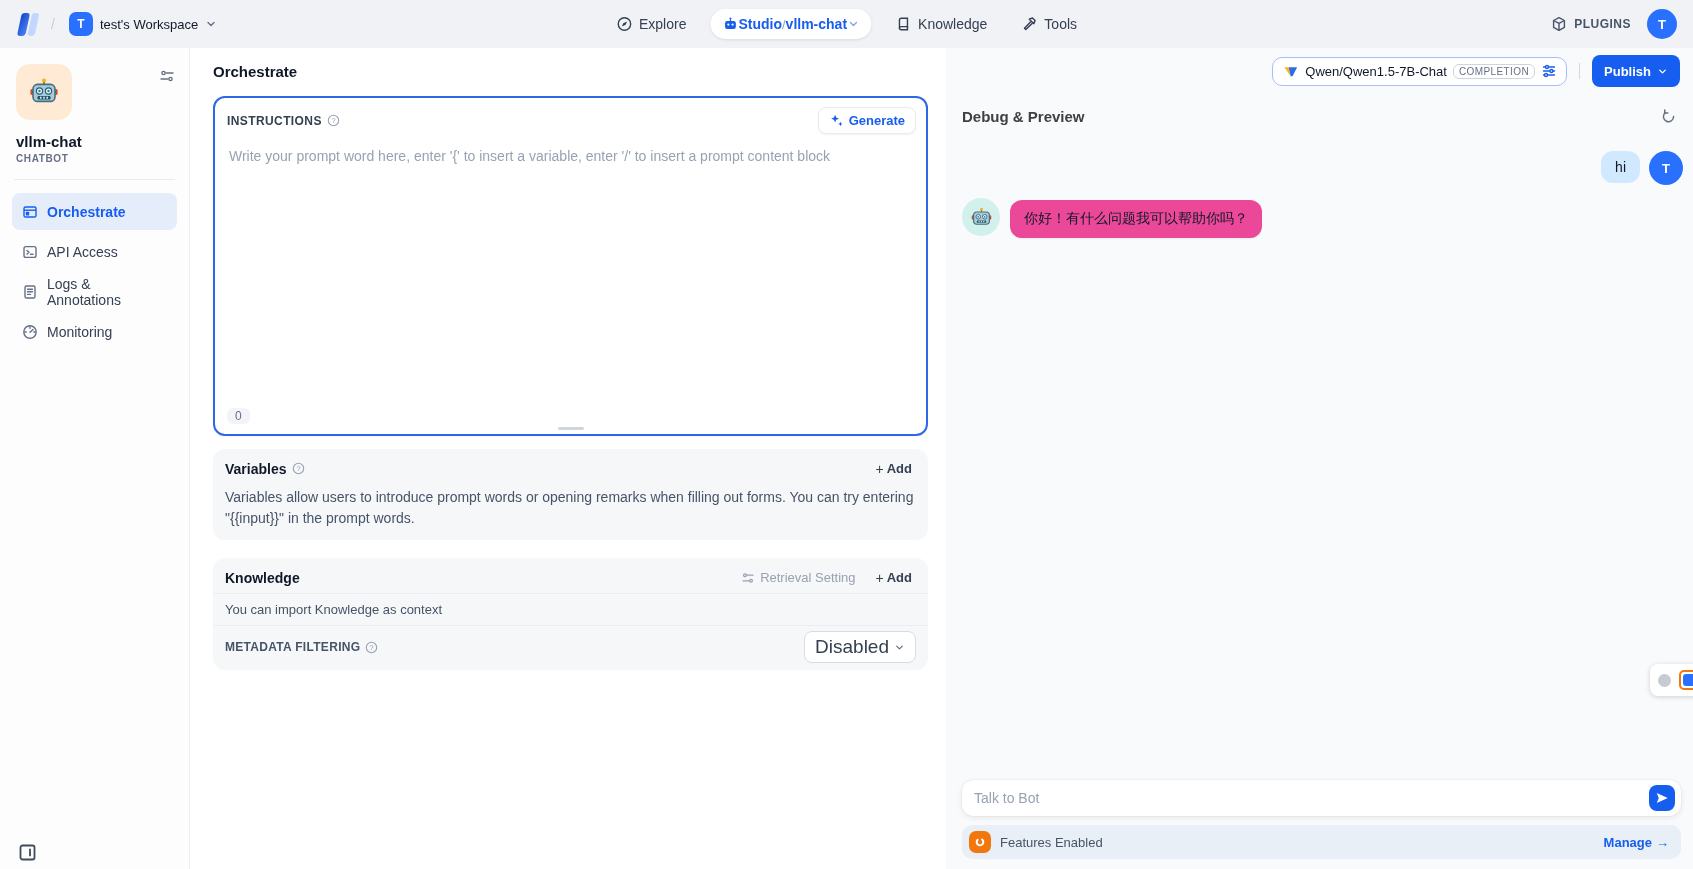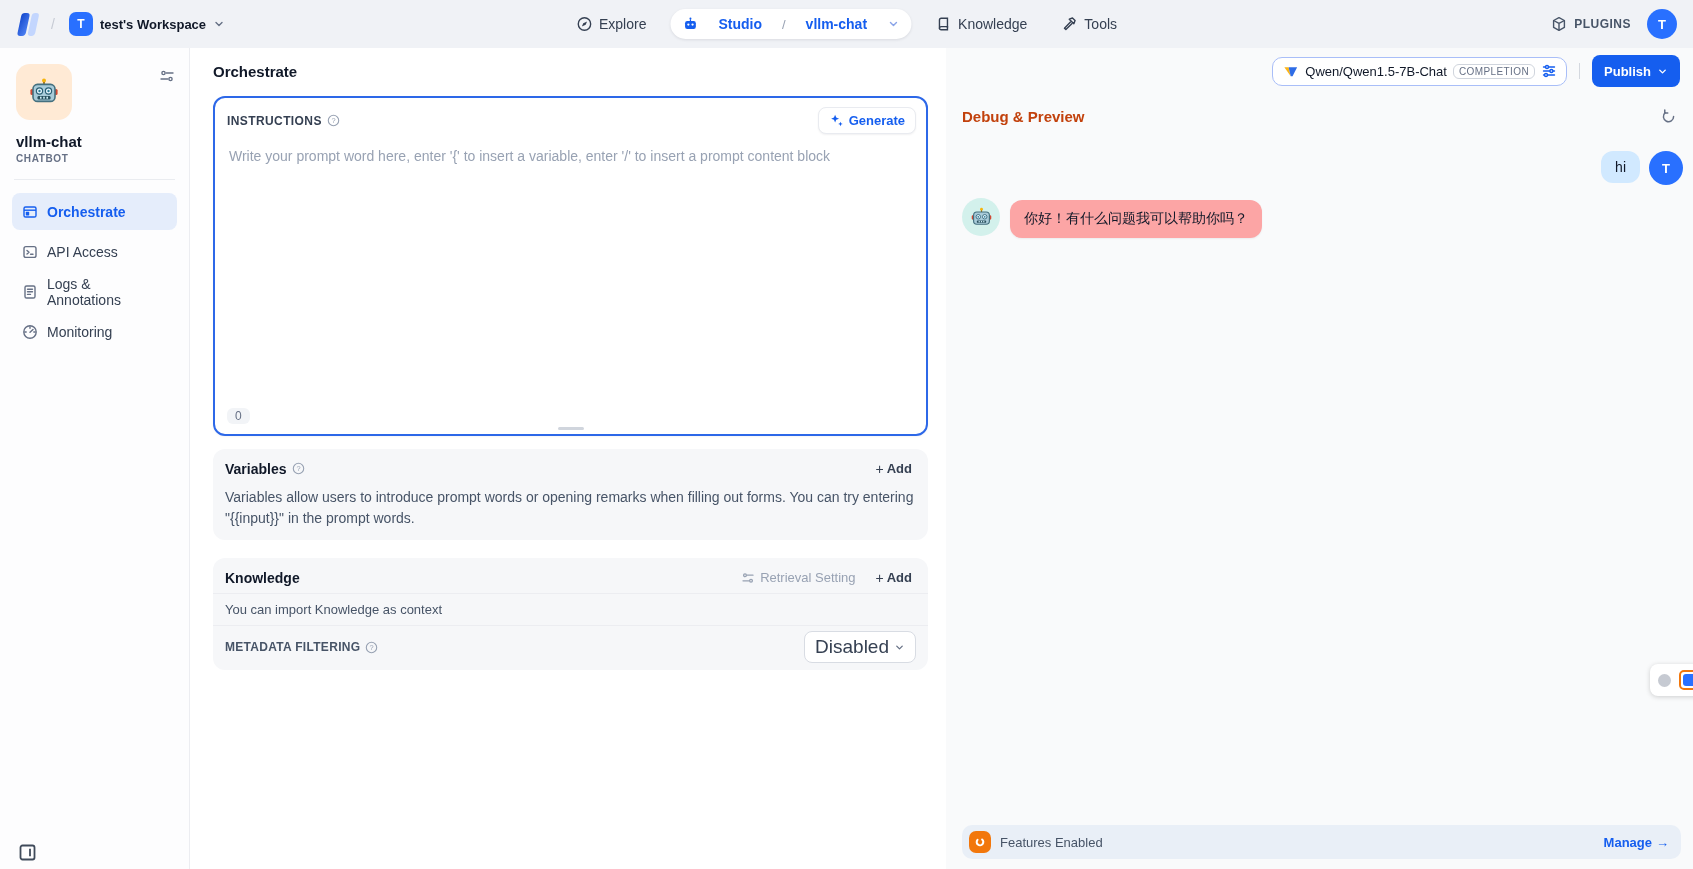--- a/index.html
+++ b/index.html
@@ -5,25 +5,25 @@
   * { margin:0; padding:0; box-sizing:border-box; }
   html,body { width:1693px; height:869px; }
   body { font-family:"Liberation Sans", sans-serif; background:#fff; position:relative; overflow:hidden; color:#101828; }
 
   
   .topnav { position:absolute; top:0; left:0; width:1693px; height:48px; background:#F0F2F6; display:flex; align-items:center; justify-content:space-between; padding:0 16px; }
   .nav-left { display:flex; align-items:center; gap:8px; }
   .crumb-sep { color:#C6CBD4; font-size:14px; }
   .ws-chip { display:flex; align-items:center; gap:7px; padding:4px 6px; border-radius:8px; cursor:pointer; }
   .ws-avatar { width:24px; height:24px; border-radius:7px; background:#2970FF; color:#fff; font-size:12px; font-weight:700; display:flex; align-items:center; justify-content:center; }
-  .ws-name { font-size:13px; font-weight:700; color:#101828; }
+  .ws-name { font-size:13px; font-weight:400; color:#101828; }
   .chev-svg { display:flex; }
   .nav-center { position:absolute; left:50%; top:0; height:48px; transform:translateX(-50%); display:flex; align-items:center; gap:14px; }
   .nav-item { display:flex; align-items:center; gap:7px; padding:7px 10px; font-size:14px; font-weight:500; color:#354052; border-radius:10px; cursor:pointer; white-space:nowrap; }
-  .studio-pill { background:#fff; border-radius:999px; padding:7px 12px; display:flex; align-items:center; gap:20px; box-shadow:0 1px 3px rgba(16,24,40,.10); cursor:pointer; white-space:nowrap; }
+  .studio-pill { background:#fff; border-radius:999px; padding:7px 12px; display:flex; align-items:center; gap:0; box-shadow:0 1px 3px rgba(16,24,40,.10); cursor:pointer; white-space:nowrap; }
   .studio-pill .studio-label { color:#155EEF; font-size:14px; font-weight:600; }
   .studio-pill .pill-sep { color:#98A2B3; font-size:13px; }
   .studio-pill .app-label { color:#155EEF; font-size:14px; font-weight:600; }
   .nav-right { display:flex; align-items:center; gap:16px; }
   .plugins-btn { display:flex; align-items:center; gap:7px; font-size:12px; font-weight:600; letter-spacing:.5px; color:#475467; cursor:pointer; }
   .user-avatar { width:30px; height:30px; border-radius:50%; background:#2970FF; color:#fff; font-size:13px; font-weight:600; display:flex; align-items:center; justify-content:center; cursor:pointer; }
 
   
   .sidebar { position:absolute; top:48px; left:0; width:190px; bottom:0; background:#FDFDFE; border-right:1px solid #ECEDF1; }
   .app-head { display:flex; align-items:flex-start; justify-content:space-between; padding:16px 14px 0 16px; }
@@ -75,29 +75,29 @@
 
   
   .rightcol { position:absolute; left:946px; top:48px; right:0; bottom:0; background:#F9FAFB; display:flex; flex-direction:column; }
   .model-row { display:flex; justify-content:flex-end; align-items:center; height:46px; padding:0 13px; }
   .model-pill { display:flex; align-items:center; gap:6px; background:#fff; border:1px solid #A9BEF8; border-radius:10px; height:29px; padding:0 9px; cursor:pointer; }
   .model-name { font-size:13px; font-weight:500; color:#101828; }
   .model-badge { font-size:10px; font-weight:500; letter-spacing:.4px; color:#667085; border:1px solid #D0D5DD; border-radius:6px; padding:1px 5px; }
   .vdiv { width:1px; height:16px; background:#D4D8DF; margin:0 12px; }
   .publish-btn { background:#155EEF; border:none; color:#fff; height:32px; padding:0 12px; border-radius:8px; font-size:13px; font-weight:600; display:flex; align-items:center; gap:6px; cursor:pointer; font-family:inherit; }
   .debug-head { display:flex; align-items:center; justify-content:space-between; padding:14px 16px 0; }
-  .debug-title { font-size:15px; font-weight:600; color:#c2410c; }
+  .debug-title { font-size:15px; font-weight:600; color:#404040; }
   .refresh-btn { display:flex; cursor:pointer; }
   .chat { padding:26px 10px 0 16px; }
   .msg-row-user { display:flex; justify-content:flex-end; align-items:flex-start; gap:9px; }
   .bubble-user { background:#D1E9FF; border-radius:12px; padding:8px 14px; font-size:14px; color:#101828; }
   .chat-avatar-user { width:34px; height:34px; border-radius:50%; background:#2970FF; color:#fff; font-size:13px; font-weight:600; display:flex; align-items:center; justify-content:center; flex:none; }
   .msg-row-bot { display:flex; align-items:flex-start; gap:10px; margin-top:13px; }
   .bot-avatar { width:38px; height:38px; border-radius:50%; background:#D3F1EC; display:flex; align-items:center; justify-content:center; flex:none; }
-  .bubble-bot { background:#fca5a5; border-radius:12px; padding:10px 14px; font-size:14px; color:#101828; box-shadow:0 1px 2px rgba(16,24,40,.06); margin-top:2px; }
+  .bubble-bot { background:#ec4899; border-radius:12px; padding:10px 14px; font-size:14px; color:#101828; box-shadow:0 1px 2px rgba(16,24,40,.06); margin-top:2px; }
   .r-grow { flex:1; }
   .chat-input-card { margin:0 12px 0 16px; background:#fff; border-radius:12px; height:36px; display:flex; align-items:center; padding:0 6px 0 12px; box-shadow:0 2px 6px rgba(16,24,40,.08), 0 0 0 1px rgba(16,24,40,.03); }
   .chat-input-card input { flex:1; border:none; outline:none; font-family:inherit; font-size:14px; color:#101828; background:transparent; }
   .chat-input-card input::placeholder { color:#98A2B3; }
   .send-btn { width:26px; height:26px; border-radius:8px; background:#155EEF; border:none; display:flex; align-items:center; justify-content:center; cursor:pointer; flex:none; }
   .features-bar { margin:9px 12px 10px 16px; height:34px; background:#E9EFF7; border-radius:10px; display:flex; align-items:center; gap:9px; padding:0 12px 0 7px; }
   .feat-icon { width:22px; height:22px; border-radius:7px; background:#F2770C; display:flex; align-items:center; justify-content:center; flex:none; }
   .feat-label { font-size:13px; font-weight:500; color:#475467; }
   .manage-link { margin-left:auto; display:flex; align-items:center; gap:4px; font-size:13px; font-weight:600; color:#155EEF; cursor:pointer; text-decoration:none; }
 
@@ -440,20 +440,28 @@
             <rect x="15.2" y="20.7" width="1.6" height="2" fill="#CFEFF7"></rect>
             <rect x="18.4" y="20.7" width="1.6" height="2" fill="#CFEFF7"></rect>
         </svg>
       </div>
       <div class="bubble-bot">你好！有什么问题我可以帮助你吗？</div>
     </div>
   </div>
 
   <div class="r-grow"></div>
 
+  <div class="chat-input-card">
+    <input type="text" placeholder="Talk to Bot" style="">
+    <button class="send-btn">
+      <svg width="14" height="14" viewBox="0 0 16 16">
+          <path d="M2 13.6L14.6 8 2 2.4l2.3 5.6z" fill="#fff"></path>
+        </svg>
+    </button>
+  </div>
 
   <div class="features-bar">
     <span class="feat-icon">
       <svg width="14" height="14" viewBox="0 0 22 22">
           <circle cx="11" cy="11" r="5.2" stroke="#fff" stroke-width="3.2" fill="none" stroke-dasharray="24 9" transform="rotate(-50 11 11)" stroke-linecap="round"></circle>
         </svg>
     </span>
     <span class="feat-label">Features Enabled</span>
     <a class="manage-link">
       <span>Manage</span>

